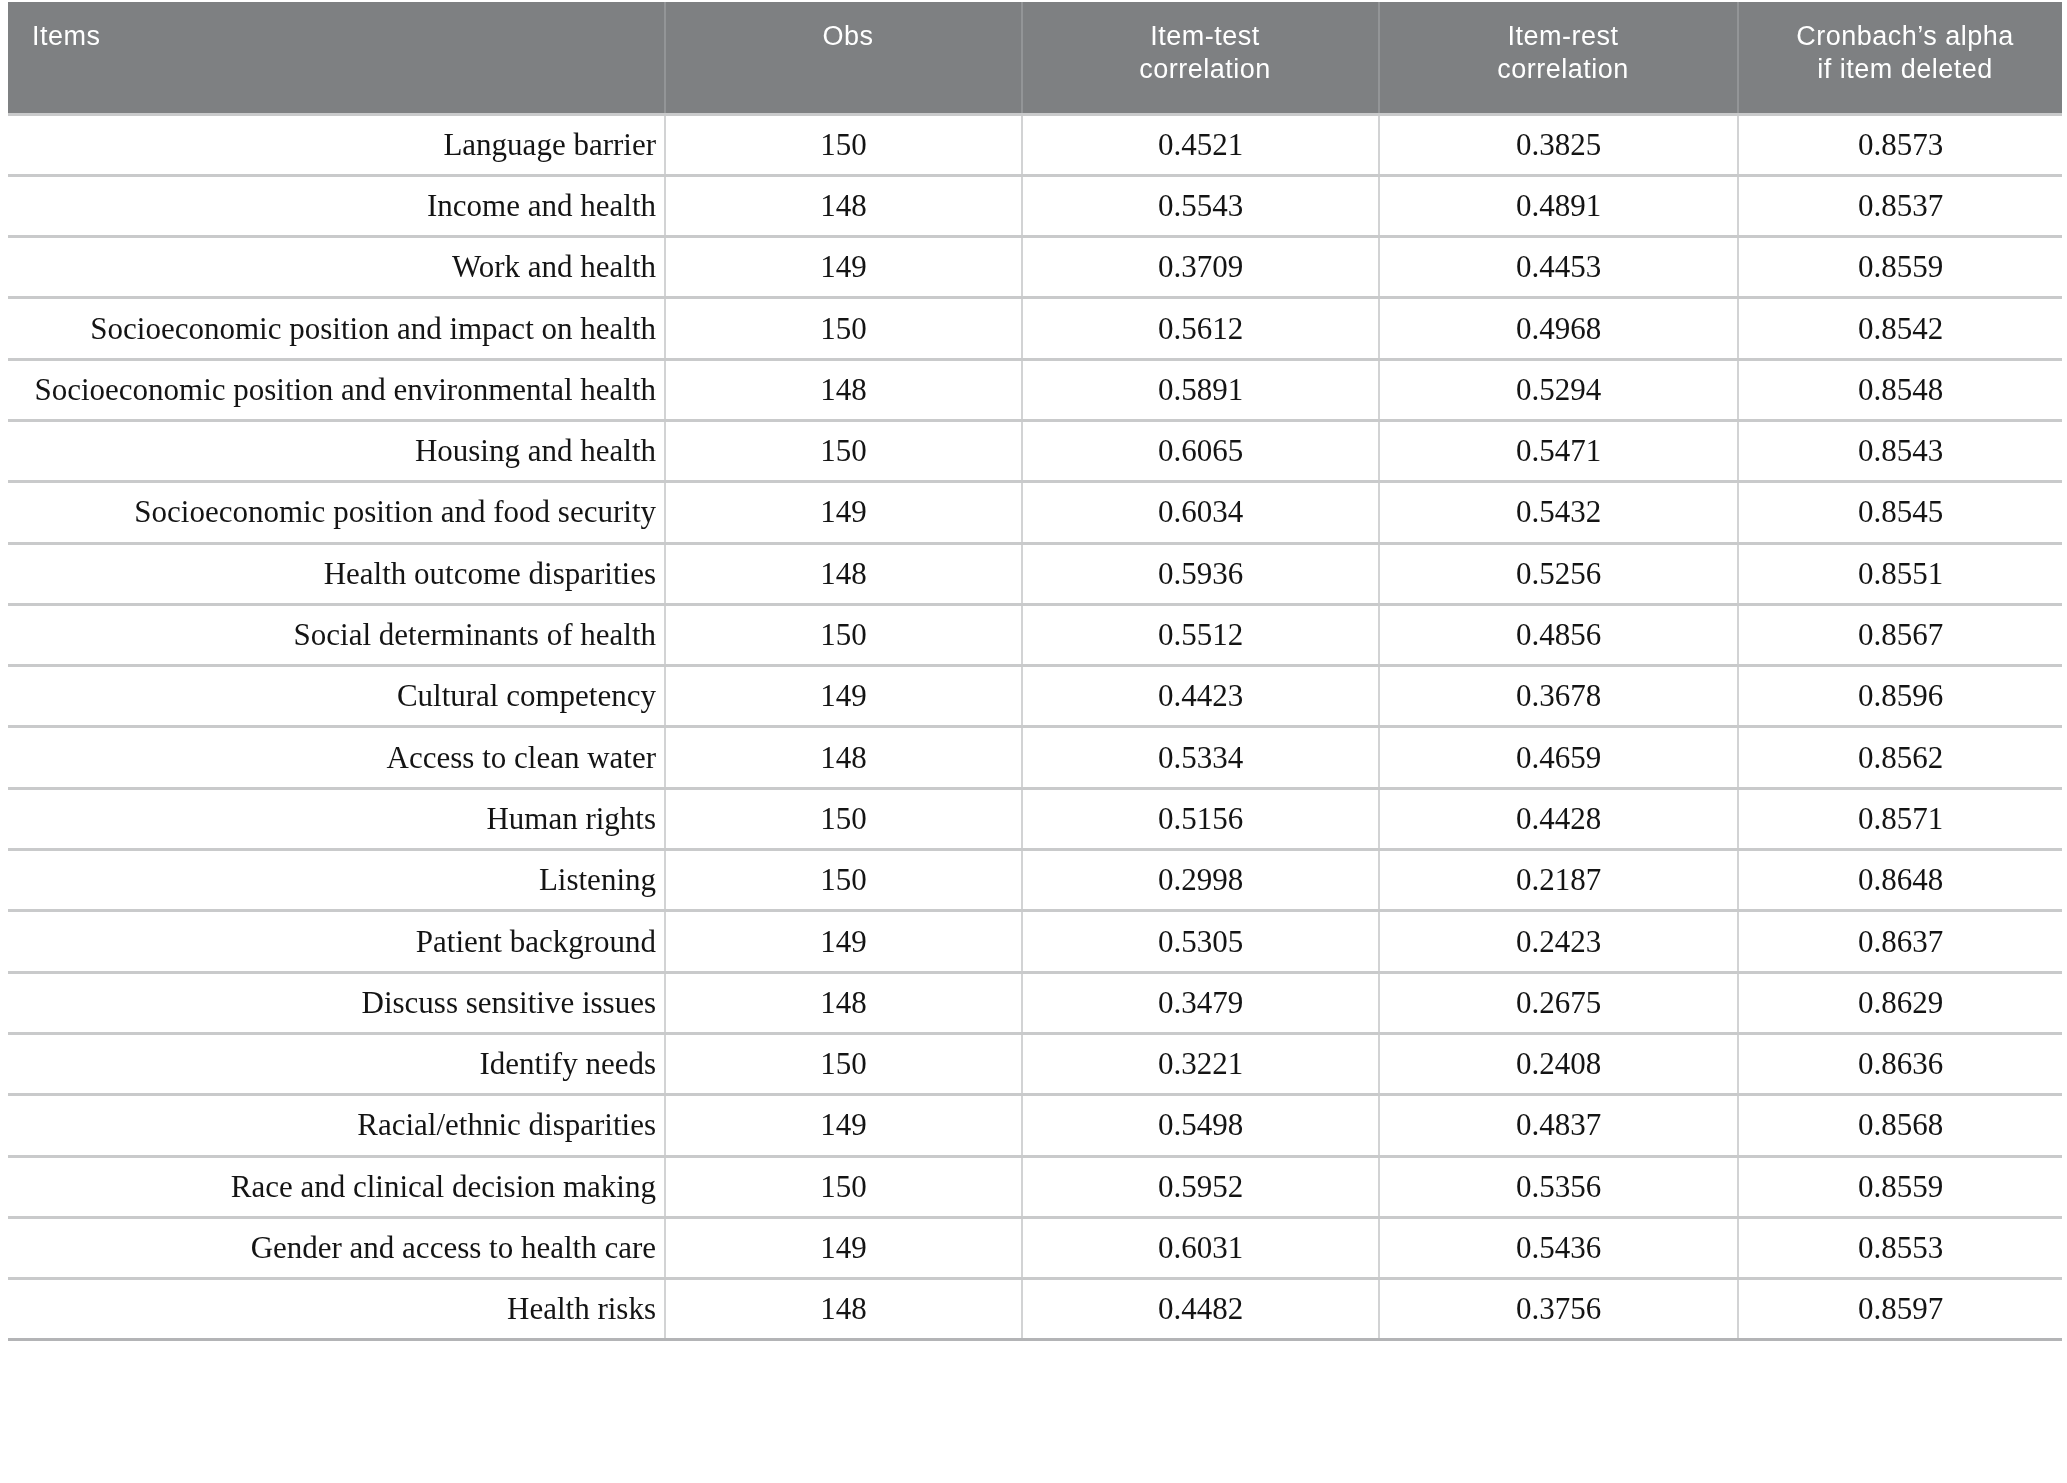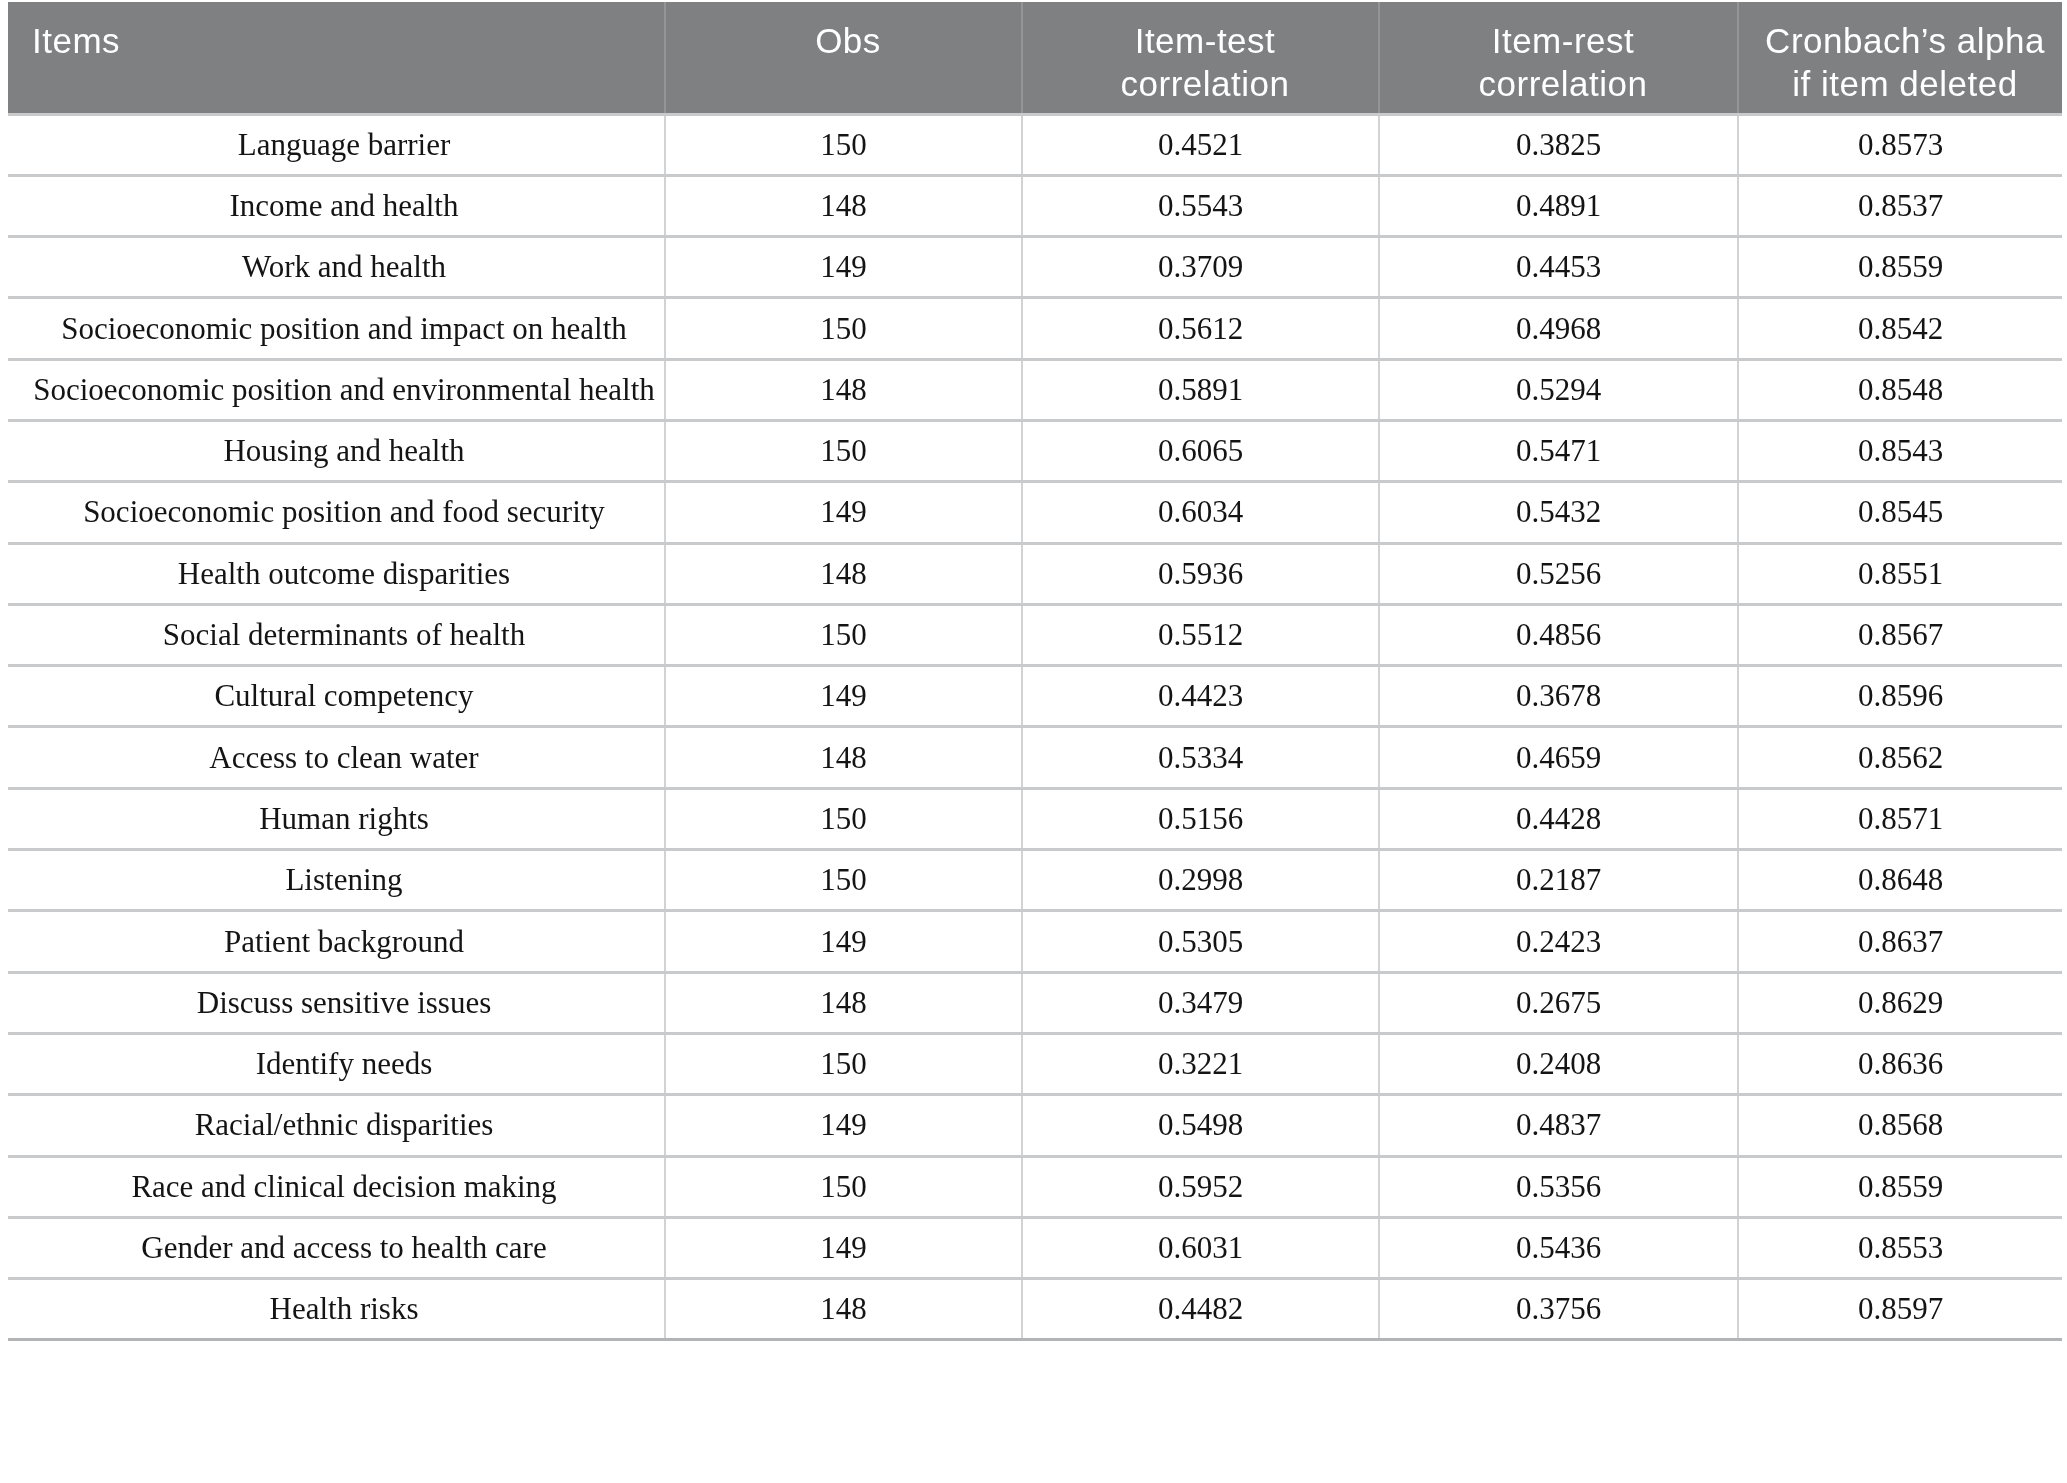--- a/index.html
+++ b/index.html
@@ -20,21 +20,21 @@
     top: 2px;
     width: 2054px;
     border-collapse: collapse;
     table-layout: fixed;
   }
   
   thead th {
     background: #7e8082;
     color: #ffffff;
     font-family: "Liberation Sans", sans-serif;
-    font-size: 35px;
+    font-size: 27px;
     font-weight: 400;
     letter-spacing: 0.5px;
     vertical-align: top;
     padding: 18px 10px 0 19px;
     line-height: 1.22;
     white-space: pre-line;
     height: 112px;
     box-sizing: border-box;
     text-align: center;
   }
@@ -57,21 +57,21 @@
     border-top: 3px solid #c9cacb;
     vertical-align: middle;
     text-align: center;
     padding: 0 8px;
     overflow: hidden;
   }
   tbody td + td {
     border-left: 2px solid #d2d3d4;
   }
   tbody td.c-item {
-    text-align: center;
+    text-align: right;
     padding-left: 24px;
     margin-top: 20px;
   }
   tbody tr:last-child td {
     border-bottom: 3px solid #b3b4b6;
   }
 </style>
 </head>
 <body>
 

